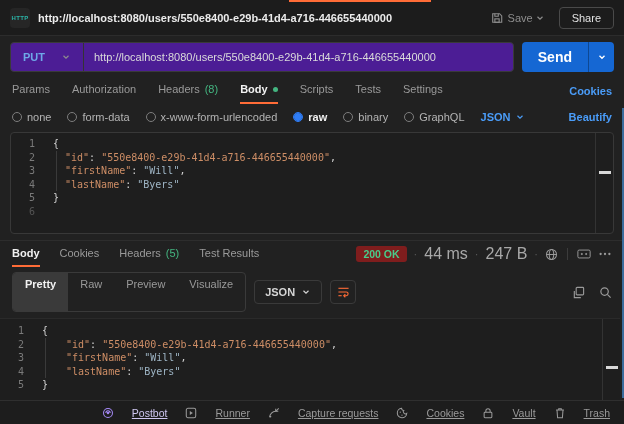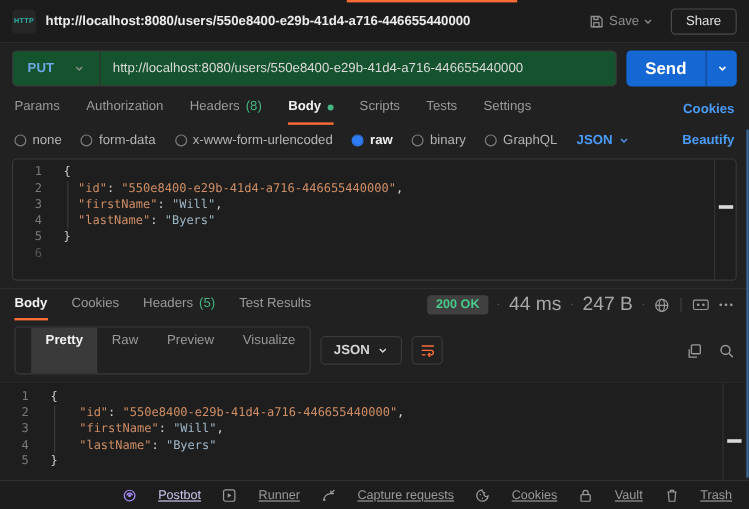--- a/index.html
+++ b/index.html
@@ -18,21 +18,21 @@
   .http-badge { width:20px; height:20px; border-radius:4px; background:#262626; color:#2bb5a8;
     font-size:6px; font-weight:bold; display:flex; align-items:center; justify-content:center; letter-spacing:.3px; }
   .tab-title { margin-left:8px; font-weight:bold; color:#ececec; font-size:11px; white-space:nowrap; overflow:hidden; }
   .topbar .spacer { flex:1; }
   .save-group { display:flex; align-items:center; gap:5px; color:#8d8d8d; cursor:default; }
   .save-caret { margin-left:2px; color:#8d8d8d; }
   .share-btn { margin-left:14px; border:1px solid #4a4a4a; border-radius:4px; padding:4px 12px; color:#e2e2e2; background:transparent; font-size:11px; }
 
   
   .request-row { display:flex; align-items:center; gap:8px; padding:6px 10px; }
-  .url-box { flex:1; display:flex; align-items:center; height:30px; border:1px solid #3a3a3a; border-radius:4px; background:#14532d; overflow:hidden; }
+  .url-box { flex:1; display:flex; align-items:center; height:30px; border:1px solid #3a3a3a; border-radius:4px; background:#4c1d95; overflow:hidden; }
   .method-select { display:flex; align-items:center; gap:16px; padding:0 12px; height:100%; color:#6ea8e8; font-weight:bold; border-right:1px solid #343434; }
   .method-select .caret { color:#8d8d8d; }
   .url-input { flex:1; background:transparent; border:none; outline:none; color:#dadada; font-size:11px; padding:0 10px; font-family:"Liberation Sans", sans-serif; }
   .send-btn { display:flex; height:30px; border-radius:4px; overflow:hidden; background:#1567d3; }
   .send-main { color:#fff; font-weight:bold; font-size:14px; padding:0 16px; line-height:30px; }
   .send-caret { width:26px; display:flex; align-items:center; justify-content:center; border-left:1px solid rgba(0,0,0,.3); color:#fff; }
 
   
   .req-tabs { display:flex; align-items:stretch; padding:0 12px; height:26px; gap:22px; }
   .rtab { display:flex; align-items:center; gap:5px; color:#9a9a9a; border-bottom:2px solid transparent; padding-bottom:2px; cursor:default;text-align:center; }
@@ -69,29 +69,29 @@
   .editor.response .indent-guide { top:19px; height:40px; }
   .scroll-track { position:absolute; top:0; right:0; bottom:0; width:18px; border-left:1px solid #333; }
   .scroll-thumb { position:absolute; left:3px; width:12px; height:3px; background:#d8d8d8; }
   .editor.request .scroll-thumb { top:38%; }
   .editor.response .scroll-thumb { top:46%; }
 
   
   .resp-header { display:flex; align-items:stretch; height:27px; padding:0 12px; gap:20px; margin-top:6px; border-top:1px solid #2d2d2d; }
   .resp-header .rtab { padding-bottom:1px; }
   .resp-meta { margin-left:auto; display:flex; align-items:center; gap:7px; }
-  .status-badge { background:#404040; color:#49cc8b; font-weight:bold; font-size:10.5px; padding:2px 7px; border-radius:3px; }
+  .status-badge { background:#7f1d1d; color:#49cc8b; font-weight:bold; font-size:10.5px; padding:2px 7px; border-radius:3px; }
   .meta-text { color:#a8a8a8; font-size:16px; }
   .sep-dot::before { content:"·"; color:#5a5a5a; }
   .v-divider { width:1px; height:12px; background:#3c3c3c; margin:0 2px; }
   .icon-btn { color:#9a9a9a; display:flex; align-items:center; }
 
   
   .resp-views { display:flex; align-items:center; padding:5px 12px 6px 12px; gap:8px; }
-  .segmented { display:flex; border:1px solid #3a3a3a; border-radius:4px; overflow:hidden; height:40px;padding-left:13px; }
+  .segmented { display:flex; border:1px solid #3a3a3a; border-radius:4px; overflow:hidden; height:40px; }
   .seg { padding:0 12px; line-height:22px; color:#9a9a9a; }
   .seg.active { background:#3a3a3a; color:#f2f2f2; font-weight:bold; }
   .lang-box { border:1px solid #3a3a3a; border-radius:4px; height:24px; display:flex; align-items:center; gap:6px; padding:0 10px; color:#d6d6d6; font-weight:bold; }
   .wrap-box { border:1px solid #3a3a3a; border-radius:4px; height:24px; width:26px; display:flex; align-items:center; justify-content:center; color:#ff6c37; }
   .resp-views .right-icons { margin-left:auto; display:flex; align-items:center; gap:14px; }
 
   
   .footer { position:absolute; left:0; right:0; bottom:0; height:24px; background:#1d1d1d; border-top:1px solid #2f2f2f;
     display:flex; align-items:center; justify-content:flex-end; gap:18px; padding:0 14px; font-size:10.5px; color:#9a9a9a; }
   .footer-item { display:flex; align-items:center; gap:18px;text-decoration:underline; }

